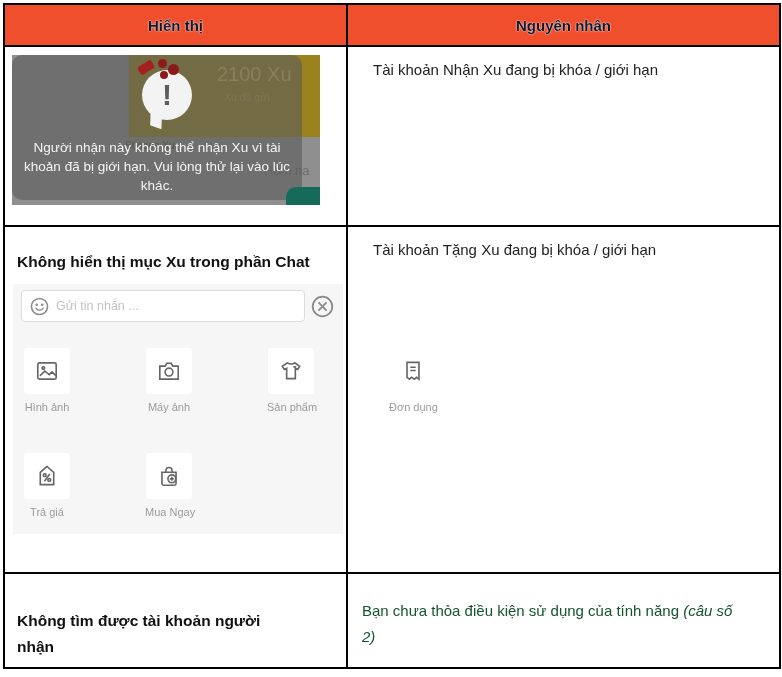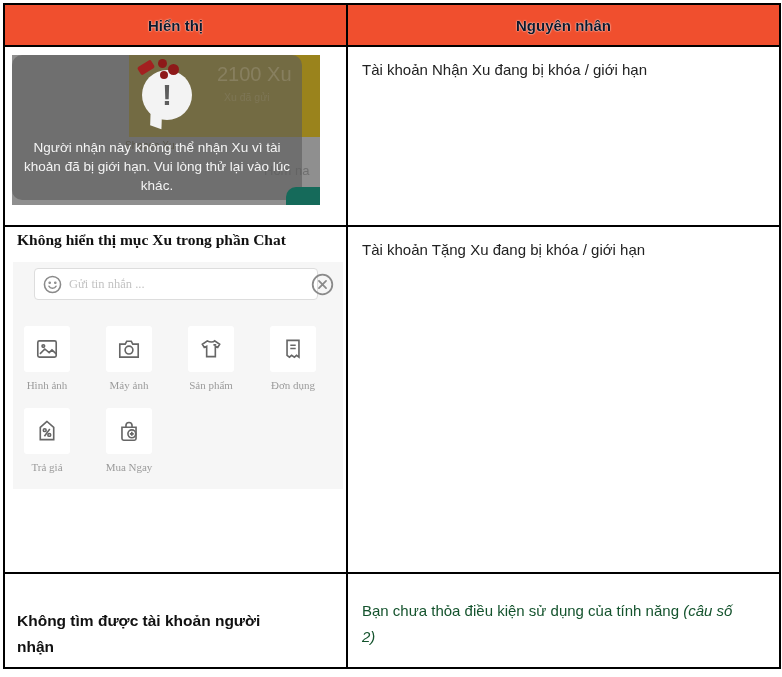--- a/index.html
+++ b/index.html
@@ -3,21 +3,21 @@
 <meta charset="utf-8">
 <style>
   html,body{margin:0;padding:0;background:#ffffff;}
   body{width:782px;height:677px;font-family:"Liberation Sans","DejaVu Sans",sans-serif;color:#1e1e1e;}
   table.doc{border-collapse:collapse;margin:3px;width:776px;table-layout:fixed;}
   td,th{border:2px solid #000;vertical-align:top;padding:0;}
   col.c1{width:343px;} col.c2{width:433px;}
   th.hdr{background:#f04f2e;height:40px;vertical-align:middle;text-align:center;
     font-size:15px;font-weight:bold;color:#0f172a;
     text-shadow:0 0 2px rgba(255,255,255,.8),0 0 1px rgba(255,255,255,.9);}
-  .cause-cell{padding:11px 14px;font-size:15px;line-height:24px;color:#222;}
+  .cause-cell{padding:11px 25px;font-size:15px;line-height:24px;color:#222;}
   .note-italic{font-style:italic;}
   .bold-heading{font-weight:bold;font-size:15.5px;line-height:26px;color:#111;}
 
   
   .shot1{position:relative;width:308px;height:150px;margin:8px 0 0 7px;overflow:hidden;background:#8f8f8f;}
   .shot1 .goldcard{position:absolute;left:117px;top:0;right:0;height:82px;background:#9a831c;z-index:1;}
   .shot1 .amount{position:absolute;left:205px;top:8px;font-size:20px;color:#cdb964;z-index:2;}
   .shot1 .subtitle{position:absolute;left:212px;top:36px;font-size:10.5px;color:#b3a04a;z-index:2;}
   .shot1 .brand{position:absolute;left:113px;top:85px;font-size:10px;color:rgba(66,55,10,.75);z-index:2;}
   .shot1 .timefaint{position:absolute;left:252px;top:108px;font-size:13px;color:#6f6f6f;z-index:2;}
@@ -30,30 +30,30 @@
   .shot1 .bubble .mark{font-size:30px;font-weight:bold;color:#5d5d5d;line-height:50px;}
   .shot1 .bubble-tail{position:absolute;left:138px;top:60px;width:12px;height:12px;background:#f3f3f3;
     transform:rotate(20deg) skewX(18deg);z-index:5;}
   .shot1 .coin{position:absolute;border-radius:50%;background:#8e1919;z-index:6;}
   .shot1 .popper{position:absolute;left:126px;top:8px;width:16px;height:9px;background:#a32020;
     border-radius:2px;transform:rotate(-32deg);z-index:6;}
   .shot1 .tealbtn{position:absolute;right:-2px;bottom:-2px;width:36px;height:20px;background:#156a5a;
     border-radius:10px 0 0 0;z-index:7;}
 
   
-  .row2-left{padding:0 12px 0 12px;font-family:Liberation Serif, serif;}
+  .row2-left{padding:22px 12px 0 12px;}
   .row2-left .bold-heading{max-width:295px;display:block;}
   .chatpanel{width:330px;margin:9px 0 0 -4px;background:#f6f6f6;padding:6px 0 16px 0;}
   .inputrow{position:relative;height:34px;margin:0 6px 0 8px;}
   .msginput{position:absolute;left:0;top:0;width:282px;height:30px;background:#fff;
-    border:1px solid #ddd;border-radius:4px;display:flex;align-items:center;margin-left:13px;}
+    border:1px solid #ddd;border-radius:4px;display:flex;align-items:center;}
   .msginput .smiley{margin:0 6px 0 7px;display:flex;}
   .msginput .ph{font-size:12.5px;color:#c3c3c3;}
   .closex{position:absolute;right:2px;top:4px;display:flex;}
-  .optgrid{display:grid;grid-template-columns:82px 82px 82px 82px;margin:24px 0 0 10px;row-gap:17px;}
+  .optgrid{display:grid;grid-template-columns:82px 82px 82px 82px;margin:24px 0 0 10px;row-gap:17px;gap:40px;}
   .opt{display:flex;flex-direction:column;align-items:flex-start;}
   .tile{width:46px;height:46px;background:#fff;border-radius:3px;display:flex;align-items:center;
     justify-content:center;margin-left:1px;}
   .optlabel{font-size:11px;color:#9b9b9b;margin-top:7px;width:48px;text-align:center;white-space:nowrap;}
 
   
   .row3-left{padding:34px 12px 0 12px;}
   .row3-left .bold-heading{max-width:270px;display:block;}
   .row3-cause{padding:24px 34px 0 14px;font-size:15px;line-height:26px;color:#14532d;}
 

